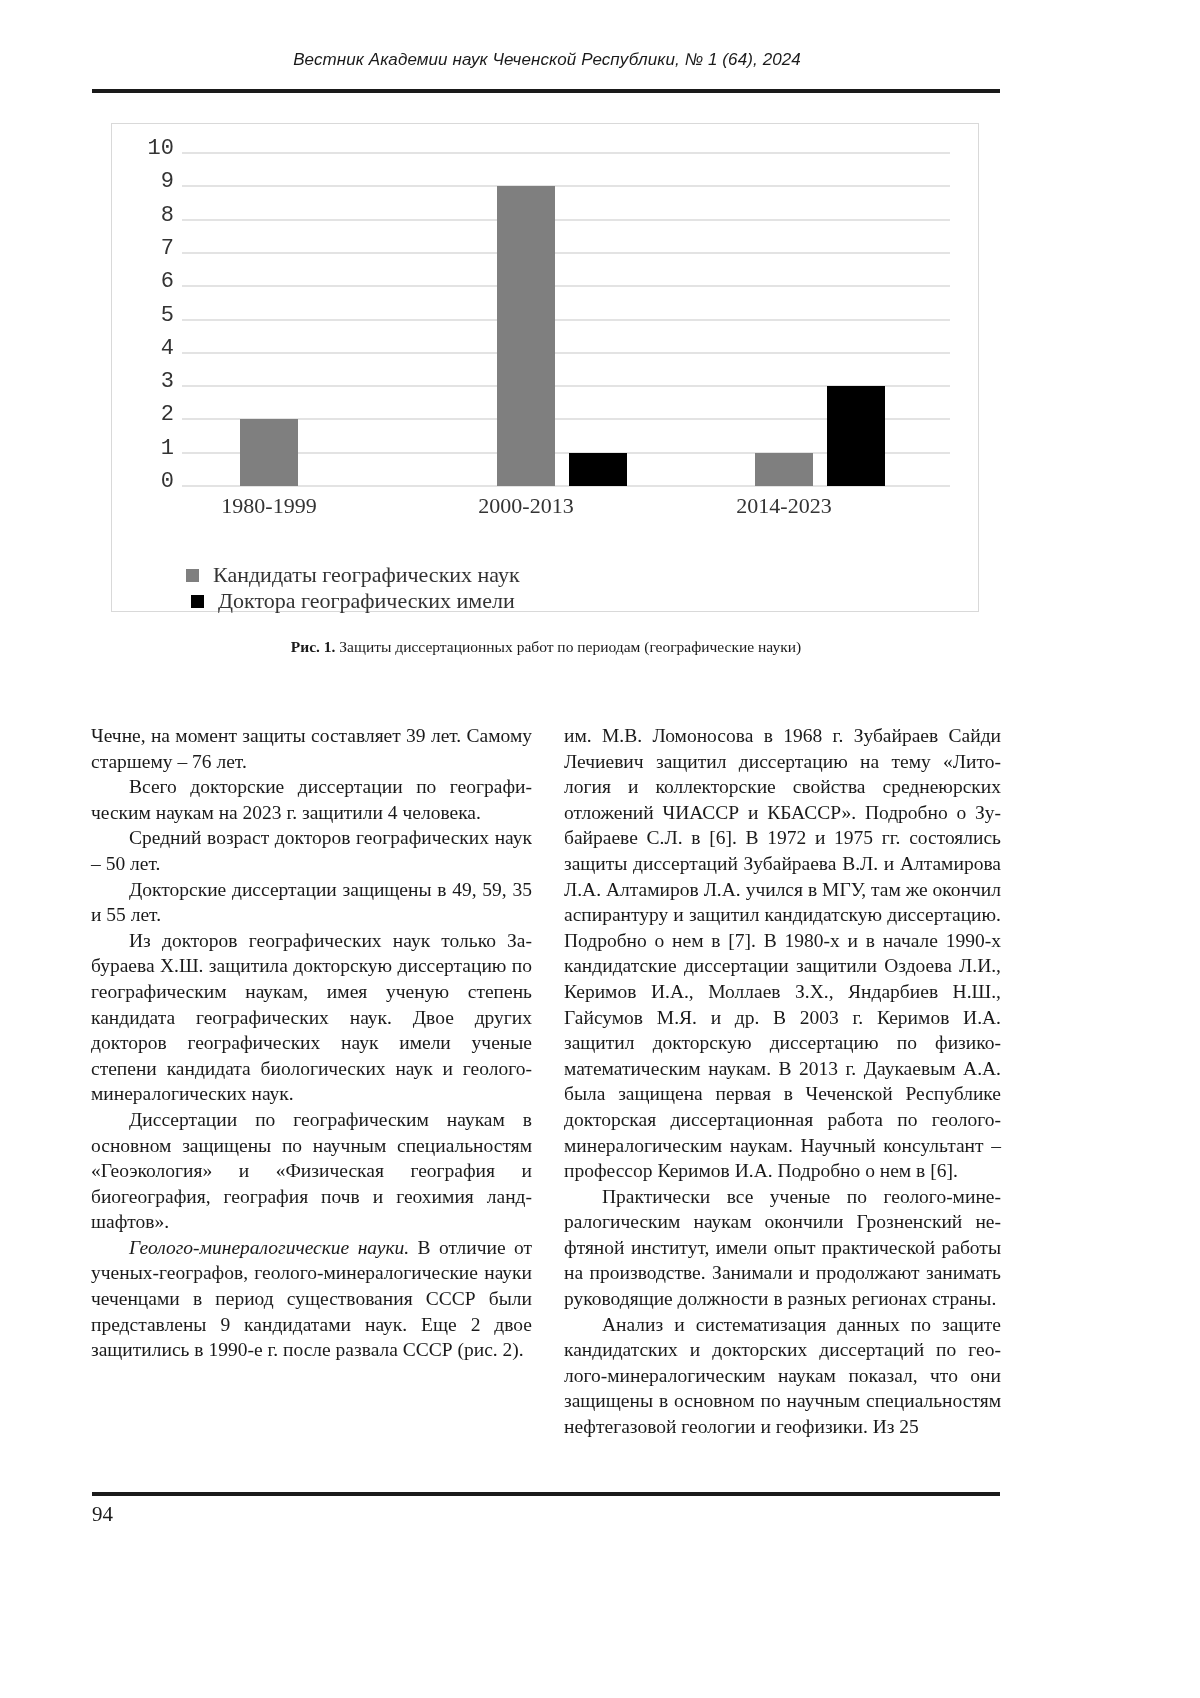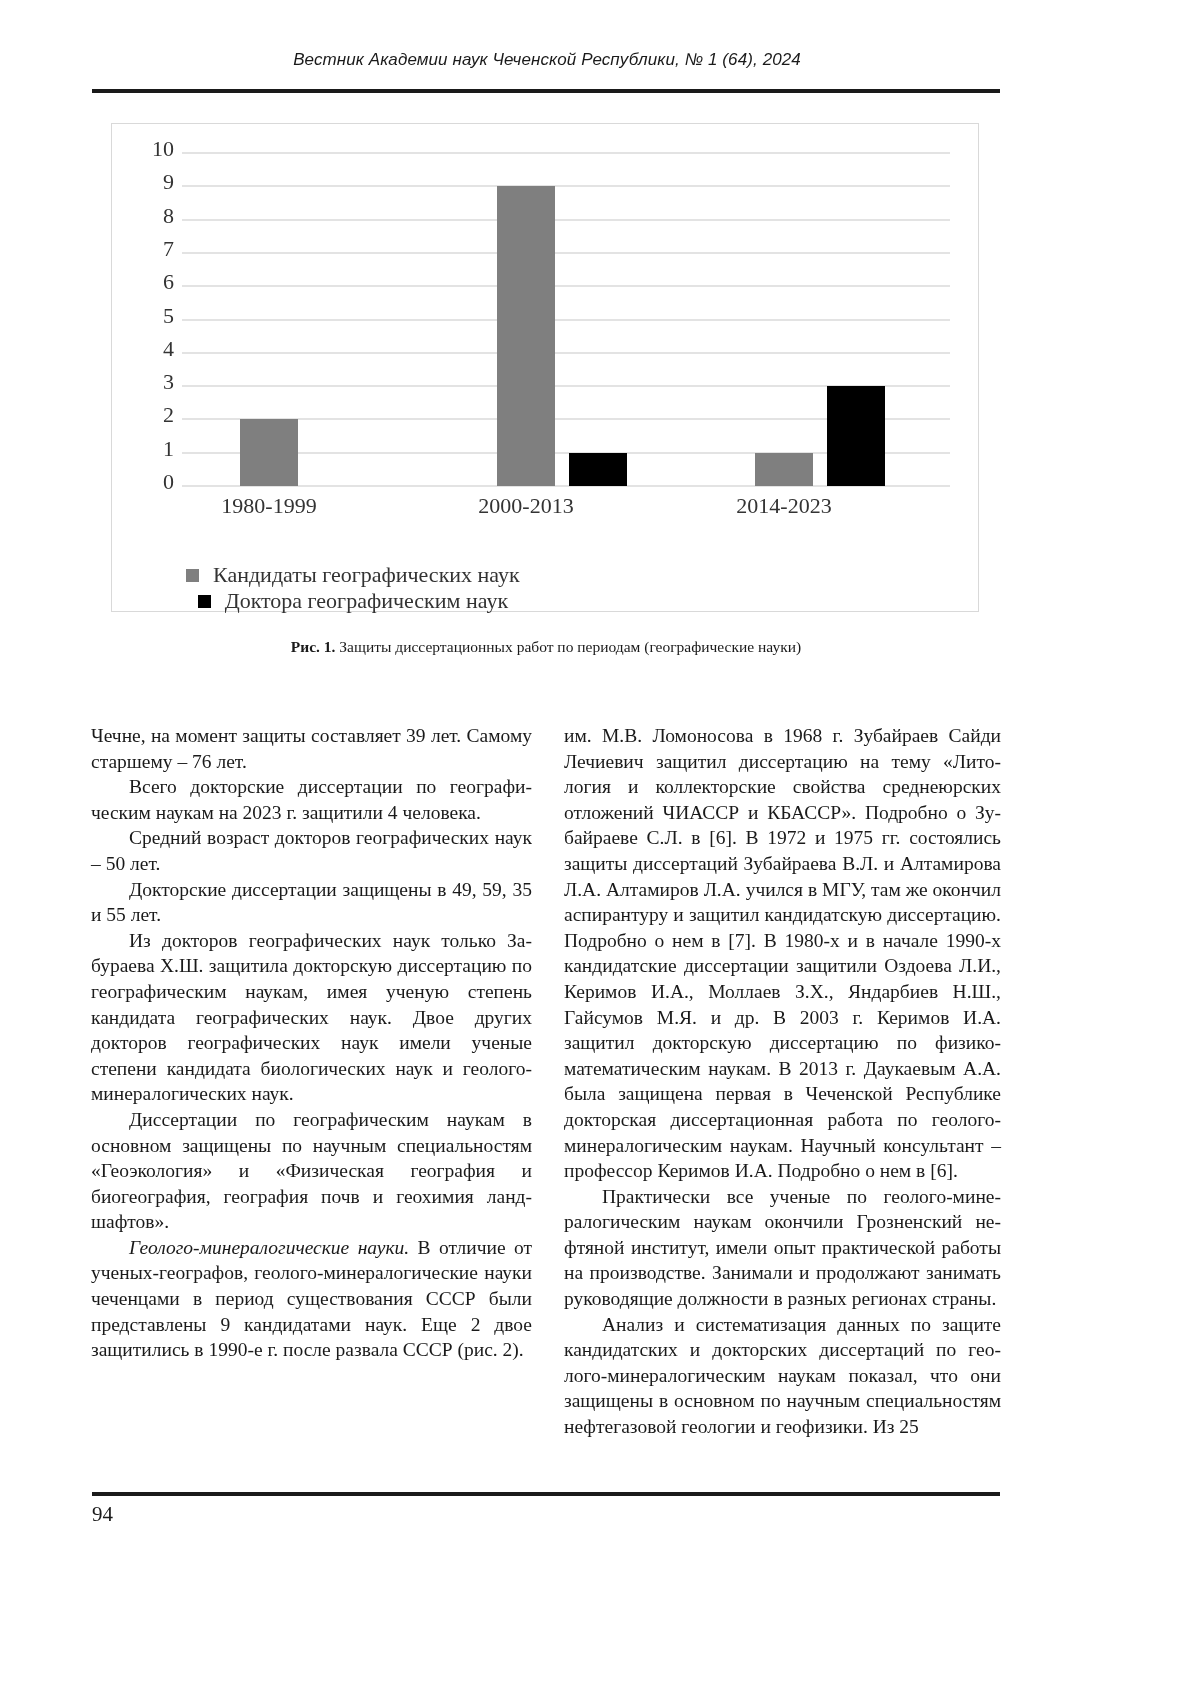--- a/index.html
+++ b/index.html
@@ -10,21 +10,21 @@
     letter-spacing: 0.1px;
   }
   .rule-top { position: absolute; left: 92px; width: 908px; top: 89px; height: 4px; background: #1a1a1a; }
   .chart-box {
     position: absolute; left: 111px; top: 123px; width: 868px; height: 489px;
     border: 1.5px solid #d9d9d9; background: #fff; box-sizing: border-box;
   }
   .gridline { position: absolute; left: 182px; width: 768px; height: 2px; background: #e3e3e3; }
   .ytick {
     position: absolute; width: 40px; text-align: right;
-    font-family: Liberation Serif, serif; font-size: 22px; color: #333; line-height: 22px;
+    font-family: Liberation Mono, monospace; font-size: 22px; color: #333; line-height: 22px;
   }
   .bar { position: absolute; }
   .xtick {
     position: absolute; width: 200px; text-align: center;
     font-family: "Liberation Serif", serif; font-size: 22px; color: #333;
   }
   .legend { position: absolute; top: 562px; left: 186px; font-family: "Liberation Serif", serif; font-size: 22px; color: #333; display: flex; align-items: center; flex-direction: column; }
   .legend-item { display: flex; align-items: center; margin-right: 36px; }
   .legend-swatch { width: 13px; height: 13px; margin-right: 14px; display: inline-block; }
   .caption {
@@ -89,21 +89,21 @@
     <div class="xtick" style="left: 684px; top: 493px;">2014-2023</div>
   </div>
 
 <div class="legend">
   <div class="legend-item">
     <span class="legend-swatch" style="background:#7f7f7f"></span>
     <span>Кандидаты географических наук</span>
   </div>
   <div class="legend-item">
     <span class="legend-swatch" style="background:#000"></span>
-    <span>Доктора географическим наук</span>
+    <span>Доктора географических имели</span>
   </div>
 </div>
 
 <div class="caption">
   <b>Рис. 1.</b><span> Защиты диссертационных работ по периодам (географические науки)</span>
 </div>
 
 <div class="col col-left">
   <p class="noindent">Чечне, на момент защиты составляет 39 лет. Са­мому старшему – 76 лет.</p>
   <p>Всего докторские диссертации по географи­ческим наукам на 2023 г. защитили 4 человека.</p>

